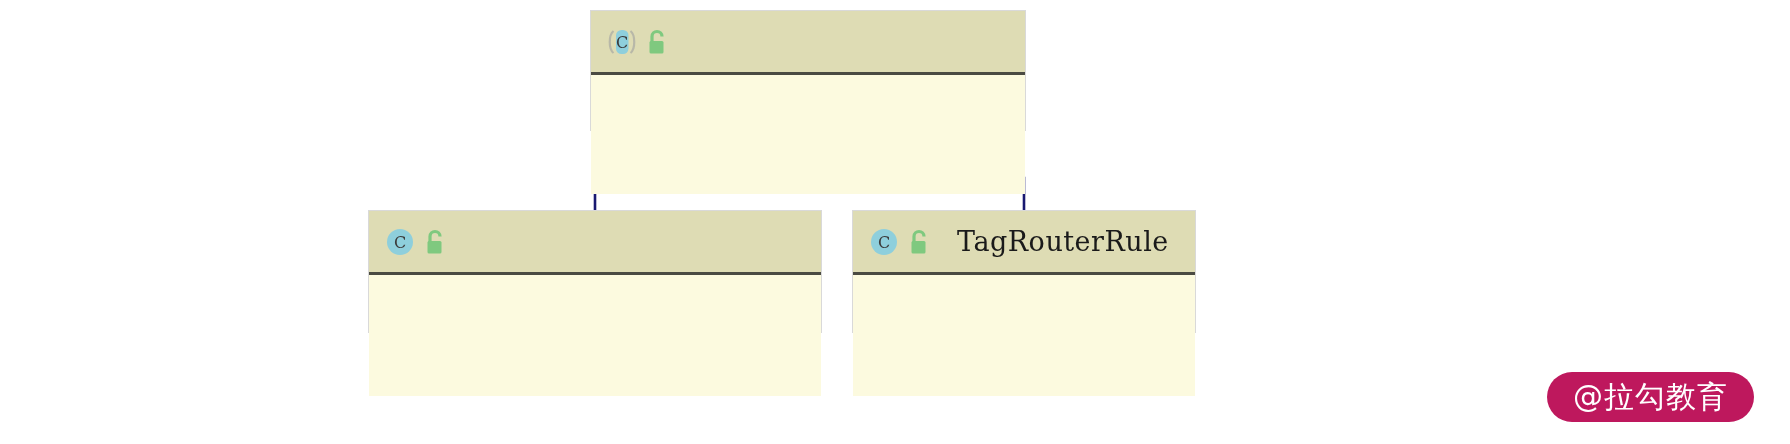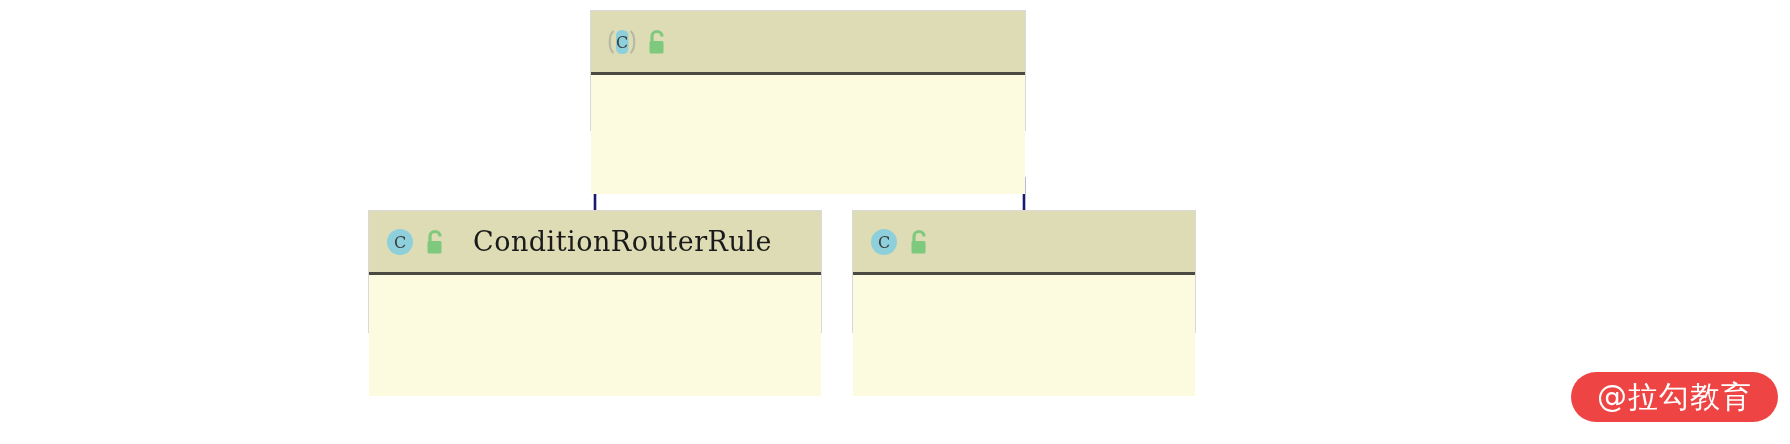--- a/index.html
+++ b/index.html
@@ -68,23 +68,23 @@
     align-items: center;
     justify-content: center;
   }
   .icon-class { width: 34px; height: 34px; }
   .icon-lock  { width: 26px; height: 30px; margin-left: 4px; }
   .name-gap   { width: 26px; }
 
   
   #watermark {
     position: absolute;
-    right: 12px;
+    right: 36px;
     bottom: 22px;
-    background: #ef4444;
+    background: #be185d;
     border-radius: 26px;
     padding: 10px 26px;
     display: flex;
     align-items: center;
     justify-content: center;
   }
   #watermark span {
     color: #ffffff;
     font-size: 30px;
     font-family: "DejaVu Sans", sans-serif;
@@ -145,40 +145,40 @@
           <text x="17.2" y="23.2" text-anchor="middle" font-family="DejaVu Serif, serif" font-size="16" fill="#3c3c3c">C</text>
         </svg>
       </span>
       <span class="icon-slot icon-lock">
         <svg width="26" height="30" viewBox="0 0 26 30" xmlns="http://www.w3.org/2000/svg">
           <path d="M9 15 L9 9.5 A5 5 0 0 1 19 9.5" fill="none" stroke="#7fc97f" stroke-width="3.2"></path>
           <rect x="6.5" y="14" width="14" height="12.5" rx="1.5" fill="#7fc97f"></rect>
         </svg>
       </span>
       <span class="name-gap"></span>
-      <span class="uml-name">ConditionRouterRule</span>
     </div>
     <div class="uml-body"></div>
   </div>
 
   <div class="uml-class" style="left:852px; top:210px; width:344px; height:123px;">
     <div class="uml-header">
       <span class="icon-slot icon-class">
         <svg width="34" height="34" viewBox="0 0 34 34" xmlns="http://www.w3.org/2000/svg">
           <circle cx="17" cy="17" r="13" fill="#8ecfdc"></circle>
           <text x="17.2" y="23.2" text-anchor="middle" font-family="DejaVu Serif, serif" font-size="16" fill="#3c3c3c">C</text>
         </svg>
       </span>
       <span class="icon-slot icon-lock">
         <svg width="26" height="30" viewBox="0 0 26 30" xmlns="http://www.w3.org/2000/svg">
           <path d="M9 15 L9 9.5 A5 5 0 0 1 19 9.5" fill="none" stroke="#7fc97f" stroke-width="3.2"></path>
           <rect x="6.5" y="14" width="14" height="12.5" rx="1.5" fill="#7fc97f"></rect>
         </svg>
       </span>
       <span class="name-gap"></span>
+      <span class="uml-name">TagRouterRule</span>
     </div>
     <div class="uml-body"></div>
   </div>
 
   <div id="watermark">
     <span>@拉勾教育</span>
   </div>
 
 </div>
 

